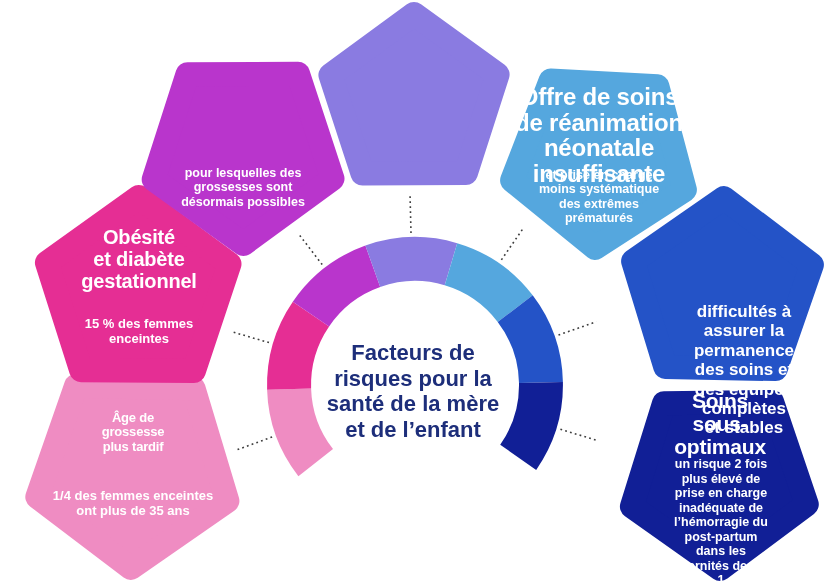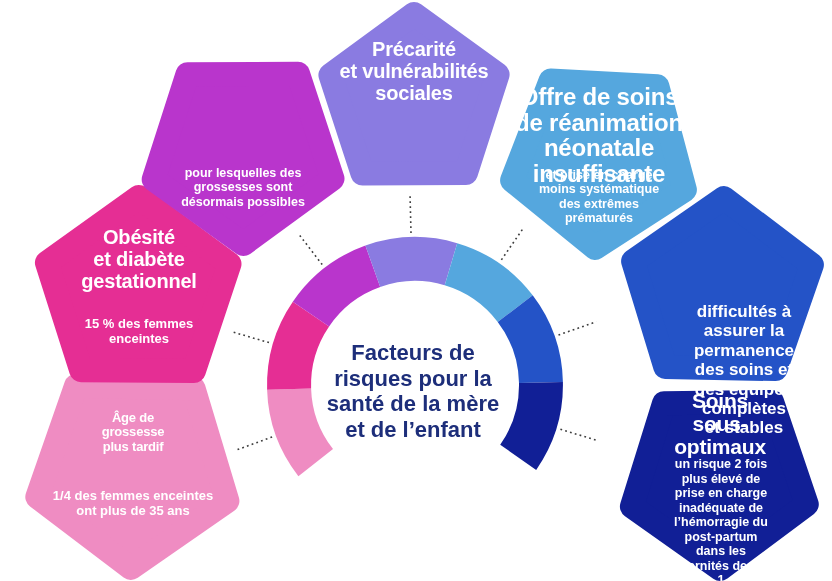--- a/index.html
+++ b/index.html
@@ -82,23 +82,20 @@
   <div id="t-obesite" class="txt node-title">Obésité
 et diabète
 gestationnel</div>
   <div id="s-obesite" class="txt node-sub">15 % des femmes
 enceintes</div>
 
   <div id="s-mauvais" class="txt node-sub">pour lesquelles des
 grossesses sont
 désormais possibles</div>
 
-  <div id="t-precarite" class="txt node-title">Précarité
-et vulnérabilités
-sociales</div>
 
   <div id="t-offre" class="txt node-title">Offre de soins
 de réanimation
 néonatale
 insuffisante</div>
   <div id="s-offre" class="txt node-sub">et prise en charge
 moins systématique
 des extrêmes
 prématurés</div>
 

